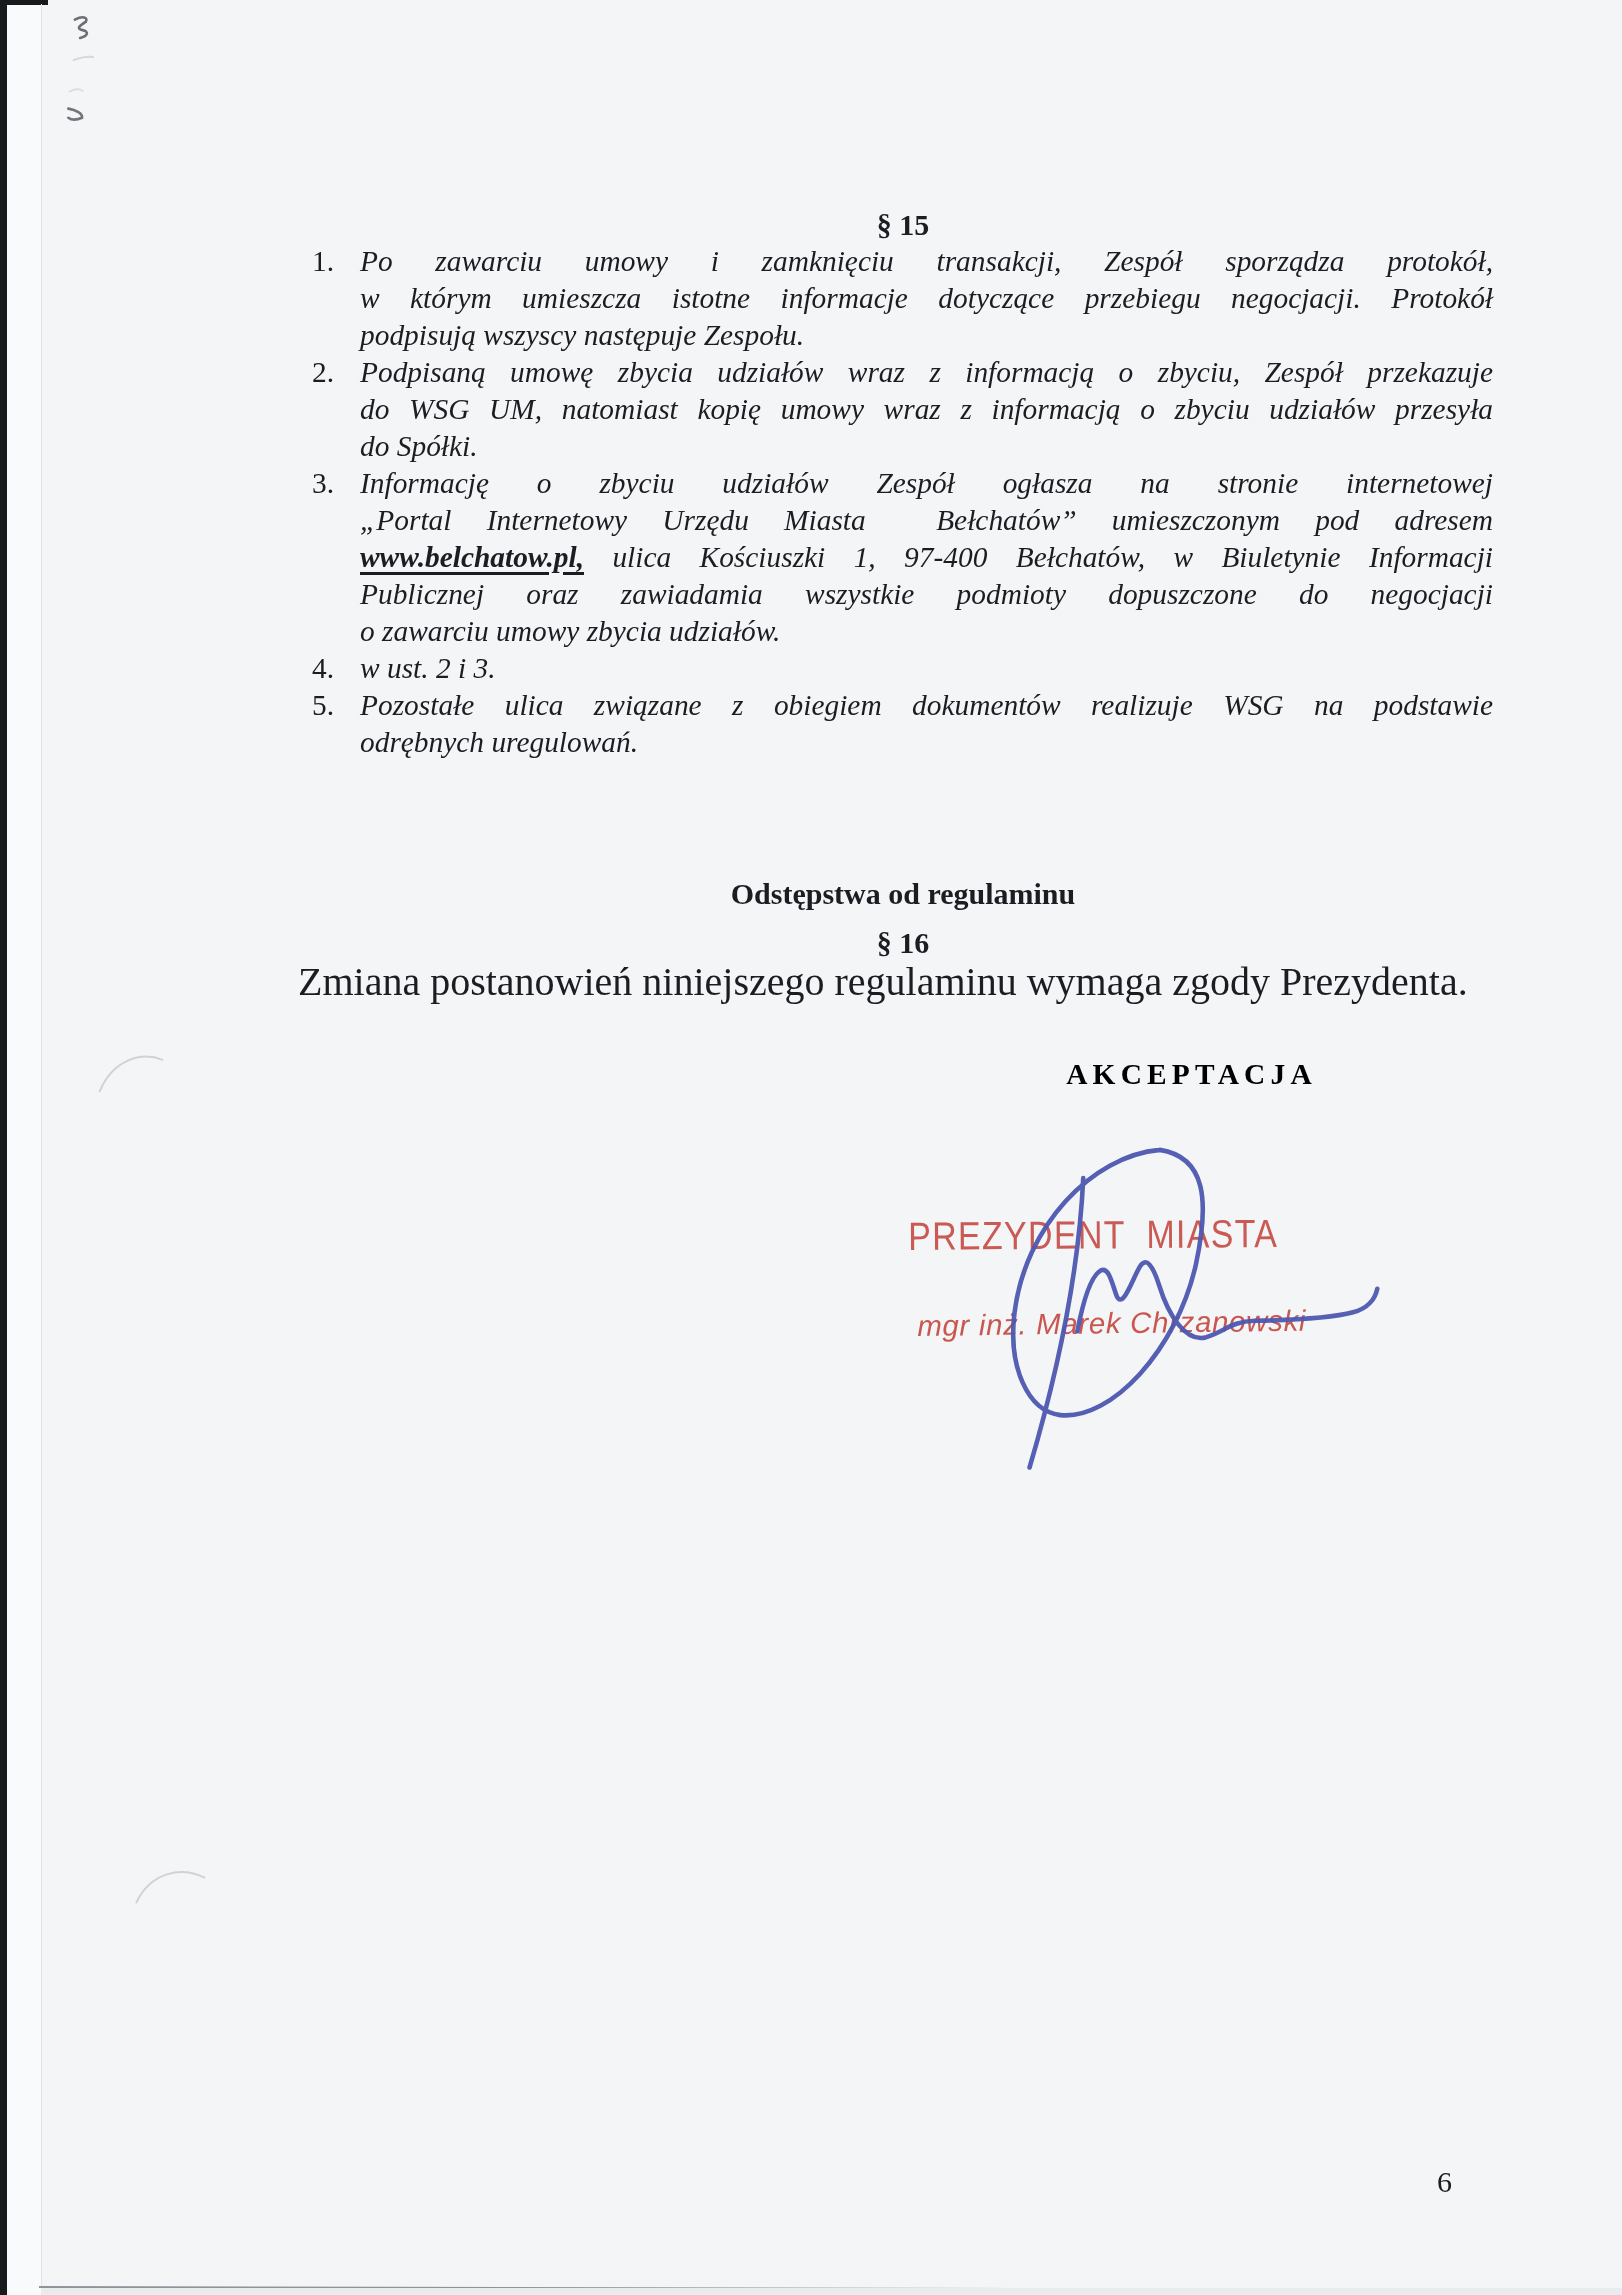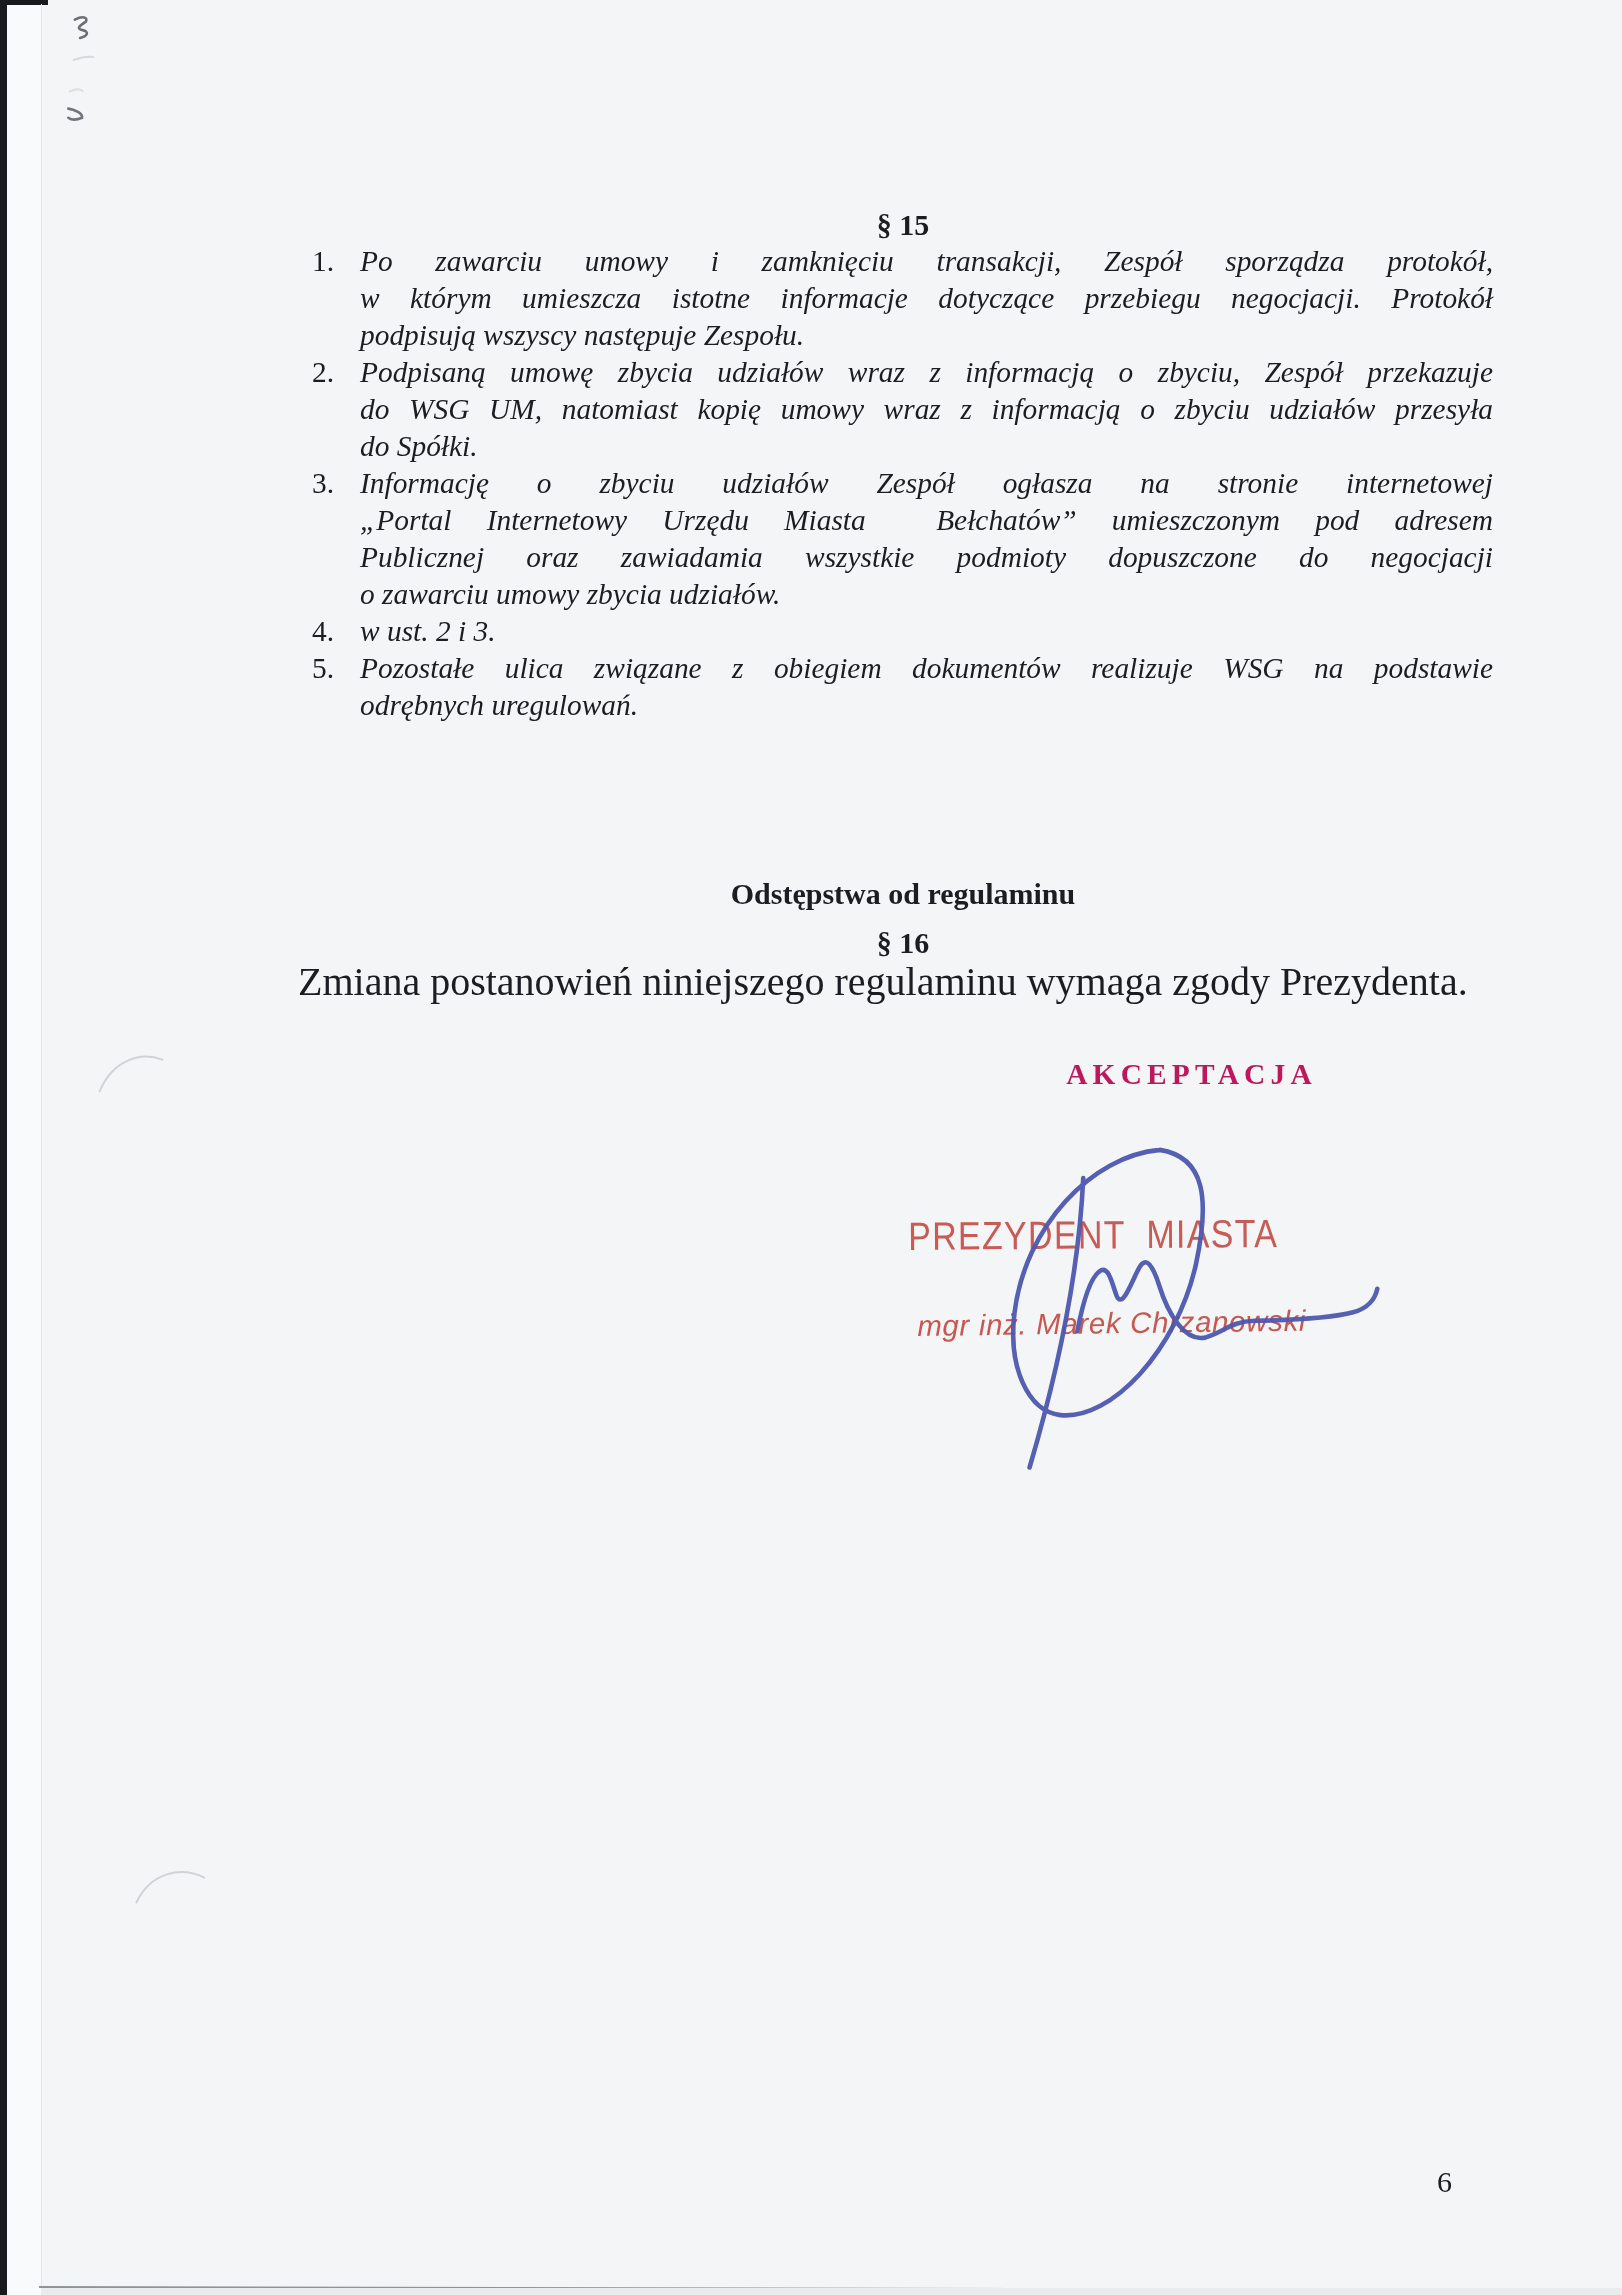--- a/index.html
+++ b/index.html
@@ -90,21 +90,21 @@
     text-underline-offset: 4.6px;
   }
   
   #acceptance-label {
     position: absolute; left: 982px; top: 1058px;
     width: 419px;
     text-align: center;
     font-weight: bold;
     font-size: 29.4px;
     letter-spacing: 5.2px;
-    color: #be185d;
+    color: #000000;
   }
   
   #stamp-title {
     position: absolute; left: 908px; top: 1214px;
     font-family: "Liberation Sans", sans-serif;
     font-size: 34px;
     letter-spacing: 1.3px;
     word-spacing: 10.5px;
     transform: scaleY(1.16) rotate(-0.4deg);
     transform-origin: left top;
@@ -162,20 +162,21 @@
       <div class="item">
         <span class="num">2.</span>
         <div class="line"><span>Podpisaną umowę zbycia udziałów wraz z informacją o zbyciu, Zespół przekazuje</span></div>
         <div class="line"><span>do WSG UM, natomiast kopię umowy wraz z informacją o zbyciu udziałów przesyła</span></div>
         <div class="line end"><span>do Spółki.</span></div>
       </div>
       <div class="item">
         <span class="num">3.</span>
         <div class="line"><span>Informację o zbyciu udziałów Zespół ogłasza na stronie internetowej</span></div>
         <div class="line"><span>„Portal Internetowy Urzędu Miasta &nbsp;Bełchatów” umieszczonym pod adresem</span></div>
+        <div class="line"><span class="seg-bold seg-underline">www.belchatow.pl,</span><span> ulica Kościuszki 1, 97-400 Bełchatów, w Biuletynie Informacji</span></div>
         <div class="line"><span>Publicznej oraz zawiadamia wszystkie podmioty dopuszczone do negocjacji</span></div>
         <div class="line end"><span>o zawarciu umowy zbycia udziałów.</span></div>
       </div>
       <div class="item">
         <span class="num">4.</span>
         <div class="line end"><span>w ust. 2 i 3.</span></div>
       </div>
       <div class="item">
         <span class="num">5.</span>
         <div class="line"><span>Pozostałe ulica związane z obiegiem dokumentów realizuje WSG na podstawie</span></div>

